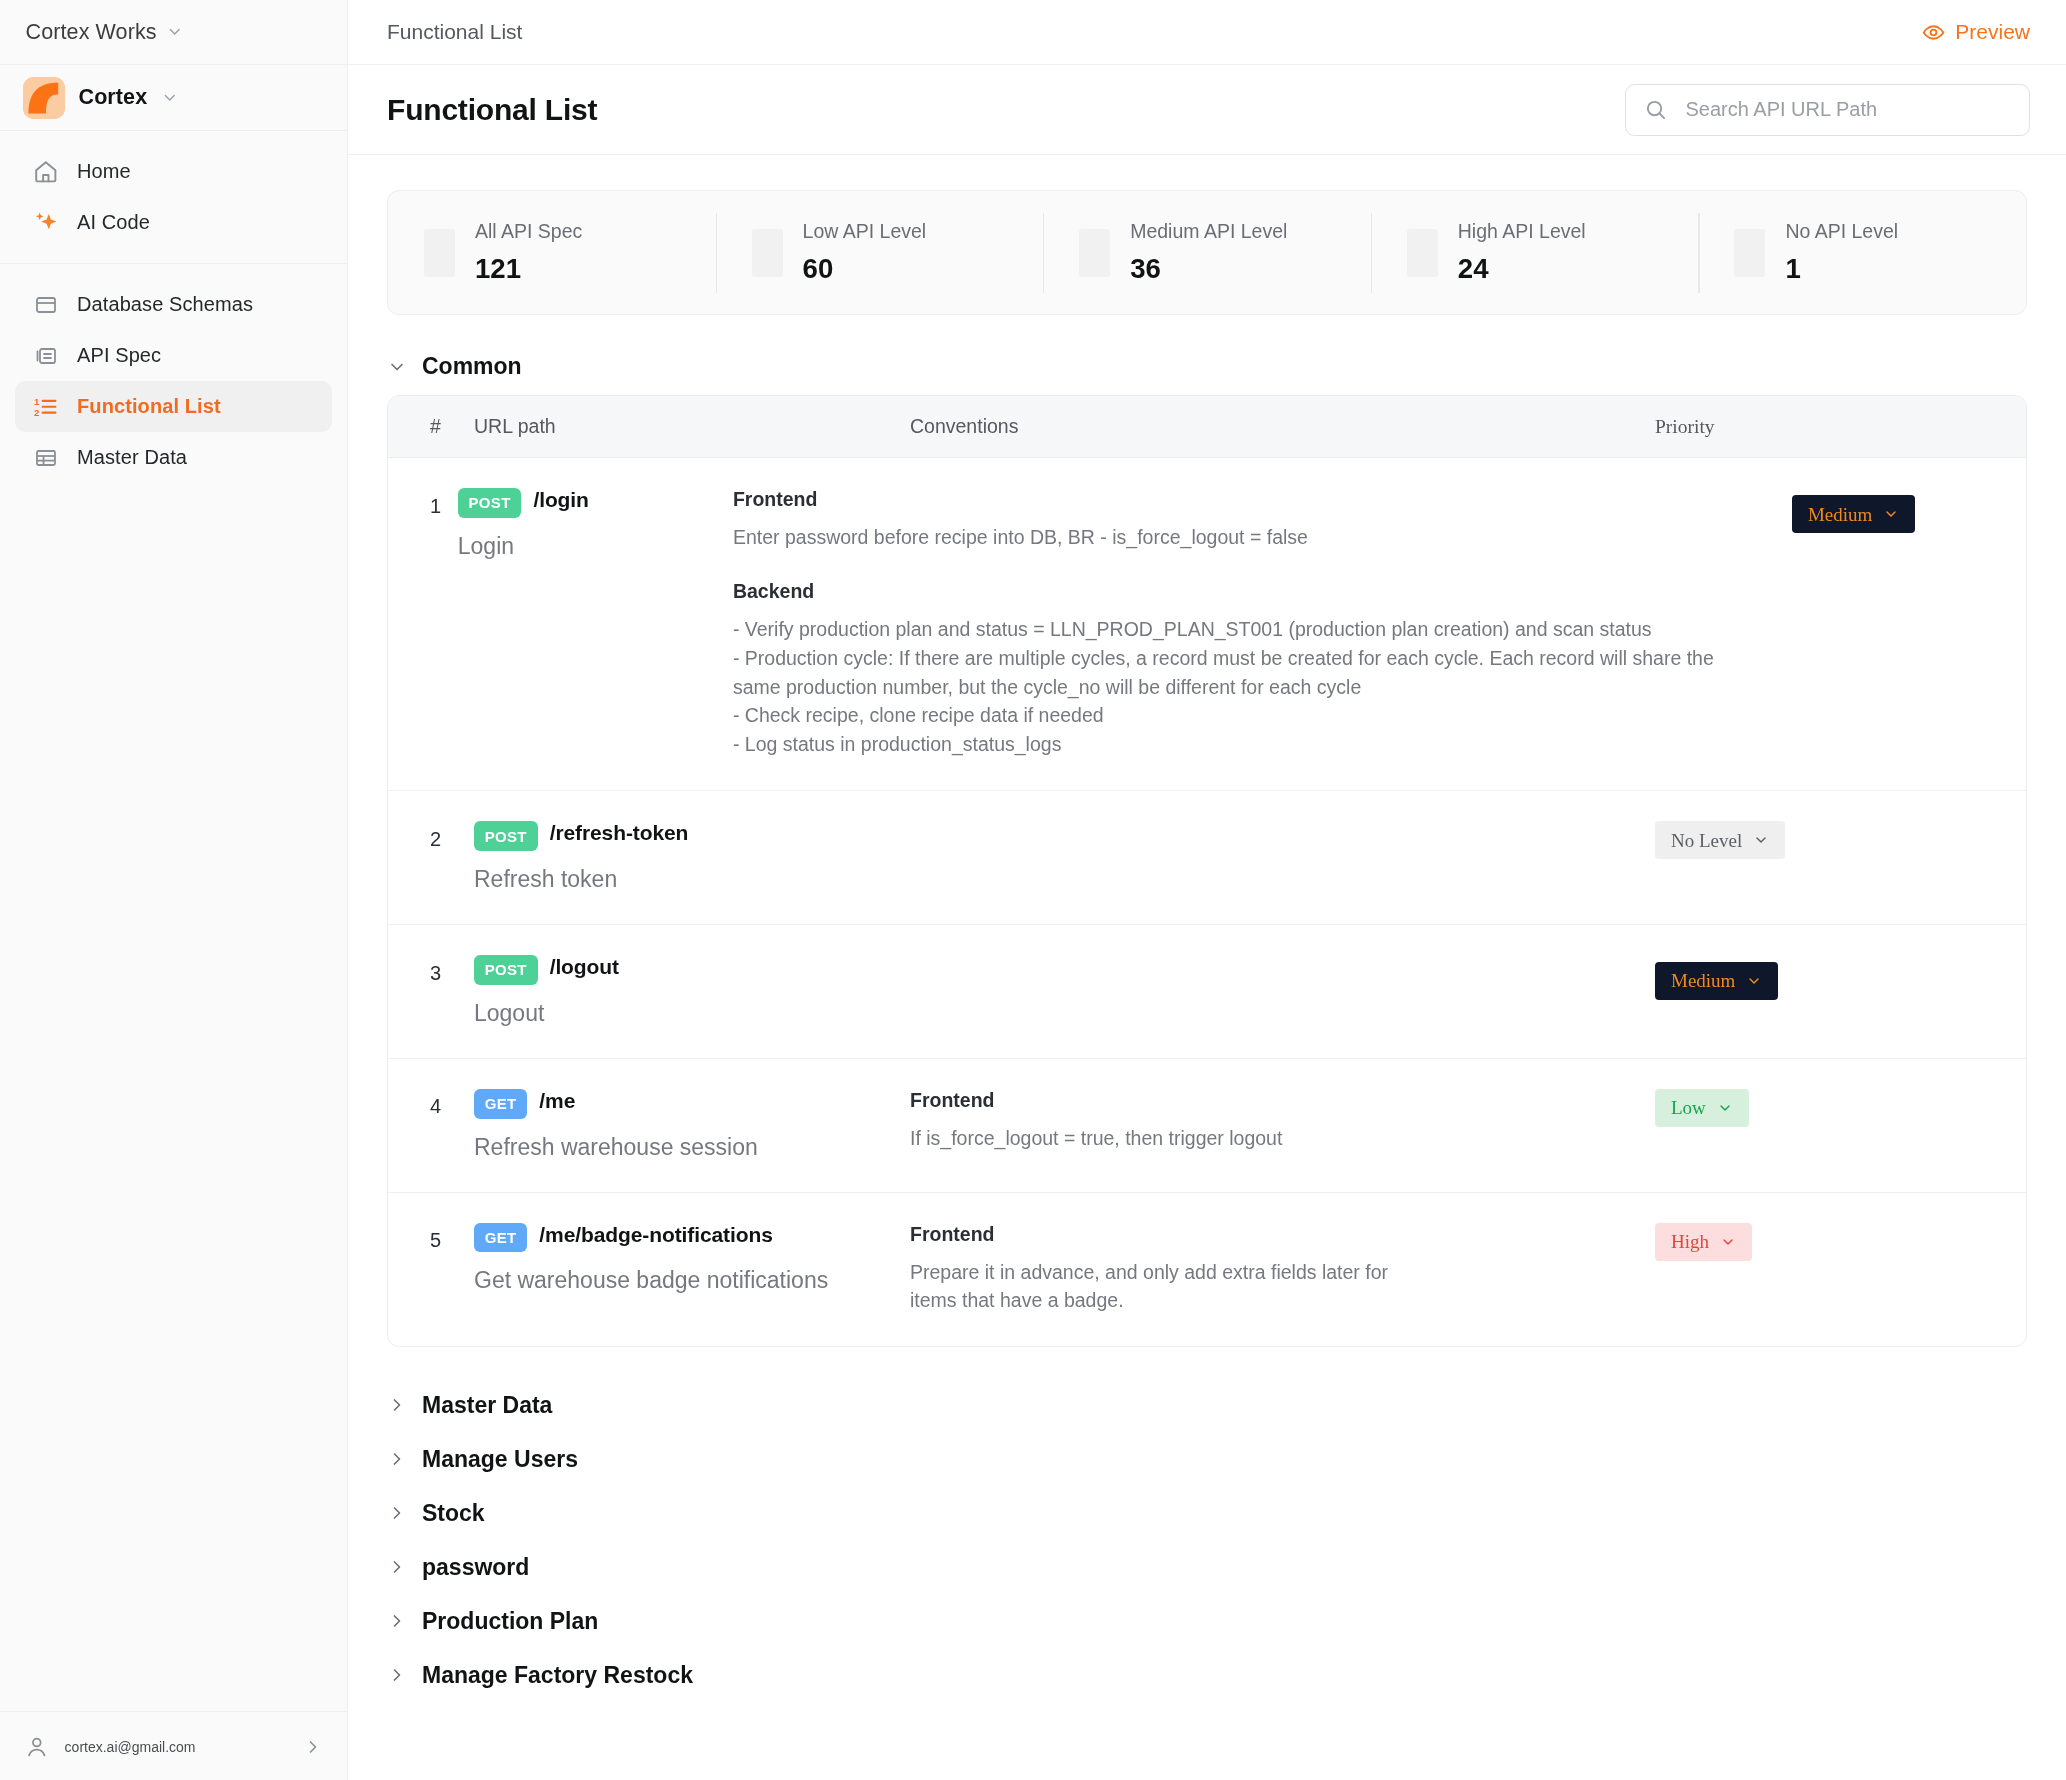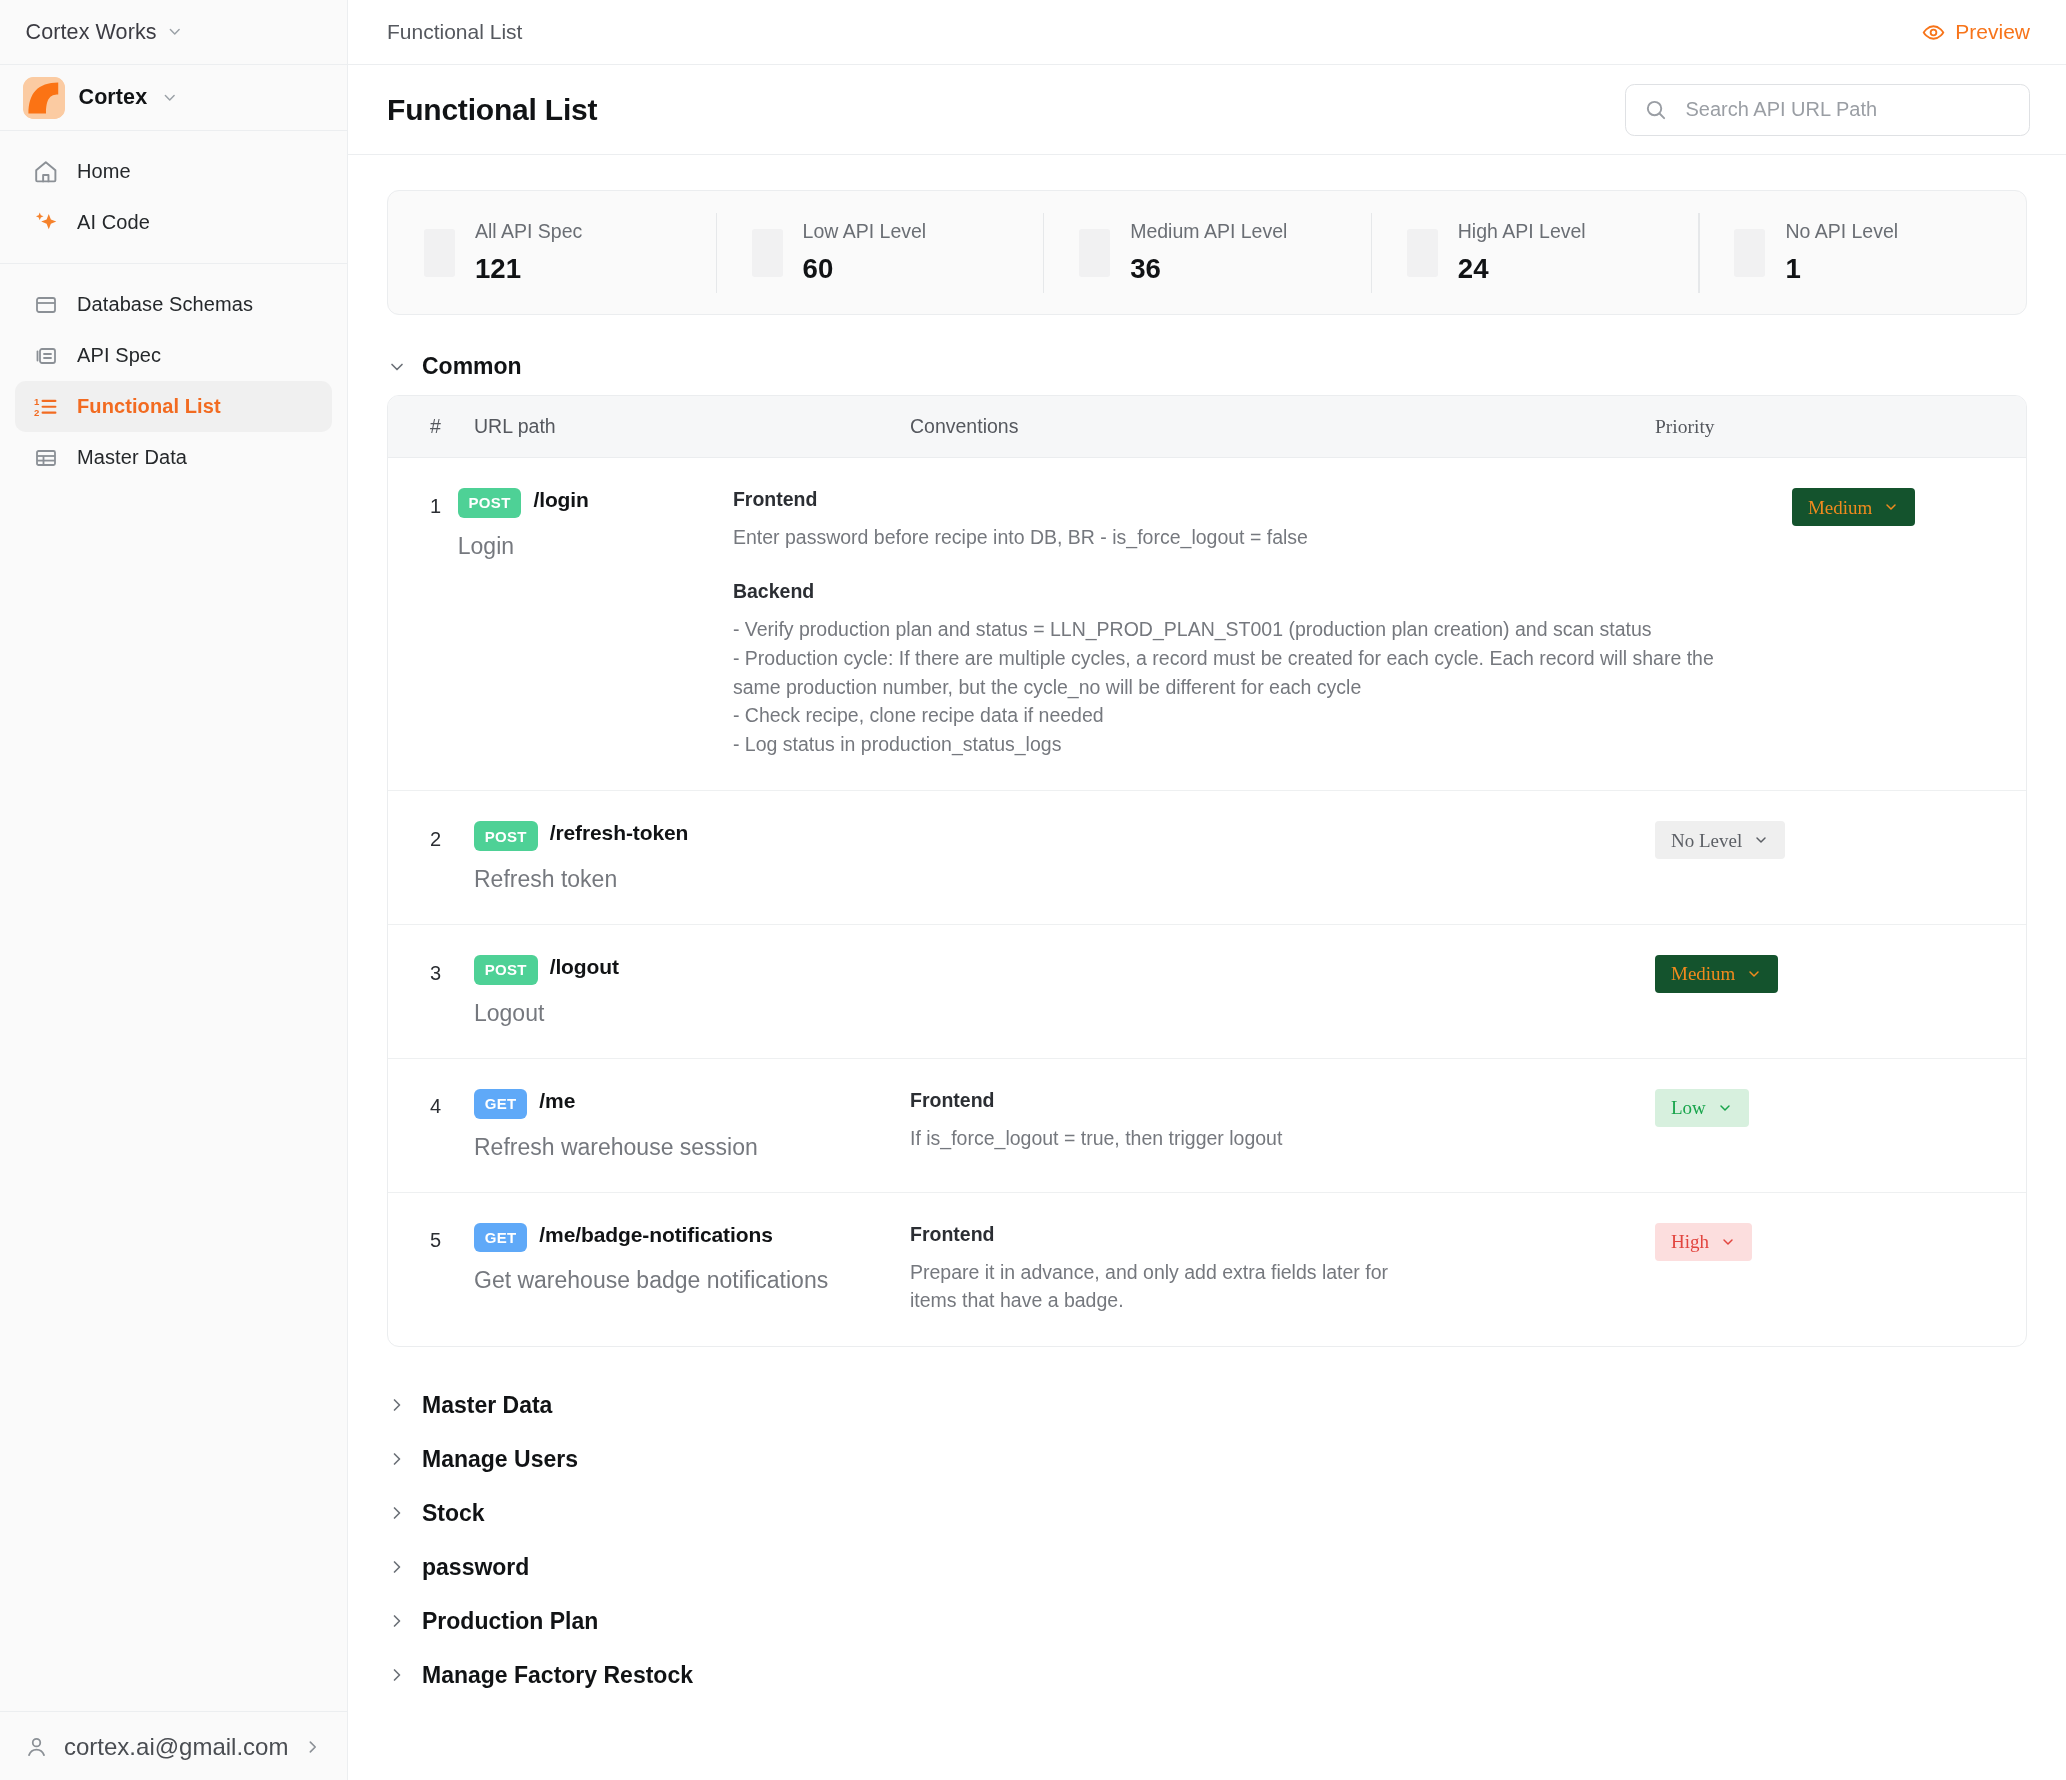--- a/index.html
+++ b/index.html
@@ -50,21 +50,21 @@
   .nav-item .lbl { font-size: 20px; color: #25282b; letter-spacing: 0.1px; }
   .nav-item.active { background: #f0f0f0; }
   .nav-item.active .lbl { color: #f26b21; font-weight: 700; }
 
   .sb-spacer { flex: 1 1 auto; }
   .sb-footer {
     height: 70px; border-top: 1.3px solid #eceef0;
     display: flex; align-items: center; gap: 15px;
     padding: 0 24px;
   }
-  .sb-footer .email { font-size: 24px; color: #4a4d52; flex: 1 1 auto; }
+  .sb-footer .email { font-size: 14px; color: #4a4d52; flex: 1 1 auto; }
 
   
   .main { flex: 1 1 auto; height: 1781px; display: flex; flex-direction: column; background: #fff; }
   .topbar {
     height: 65px; border-bottom: 1.3px solid #eceef0;
     display: flex; align-items: center; justify-content: space-between;
     padding: 0 36px 0 39px;
   }
   .crumb { font-size: 21px; color: #55585e; }
   .preview-btn {
@@ -141,21 +141,21 @@
   .conv { padding-right: 40px; }
   .conv h4 { font-size: 19.5px; font-weight: 700; color: #2b2e33; margin-bottom: 12px; }
   .conv p { font-size: 19.5px; color: #75787e; line-height: 1.48; }
   .conv .blk + .blk { margin-top: 28px; }
 
   .prio-badge {
     display: inline-flex; align-items: center; gap: 10.8px;
     height: 38px; padding: 0 16px; border-radius: 4px; cursor: pointer;
     font-size: 19px; line-height: 1;
   }
-  .prio-medium { background: #14532d; color: #f08a1e; }
+  .prio-medium { background: #0f172a; color: #f08a1e; margin-top: 7px; }
   .prio-nolevel{ background: #efefef; color: #5c5f65; }
   .prio-low    { background: #d7f0de; color: #17a44b; }
   .prio-high   { background: #fcdede; color: #e2453f; }
 
   
   .collapsed-list { margin-top: 31px; padding-bottom: 40px; }
   .collapsed-row {
     display: flex; align-items: center; gap: 15px;
     height: 54px; cursor: pointer;
   }

